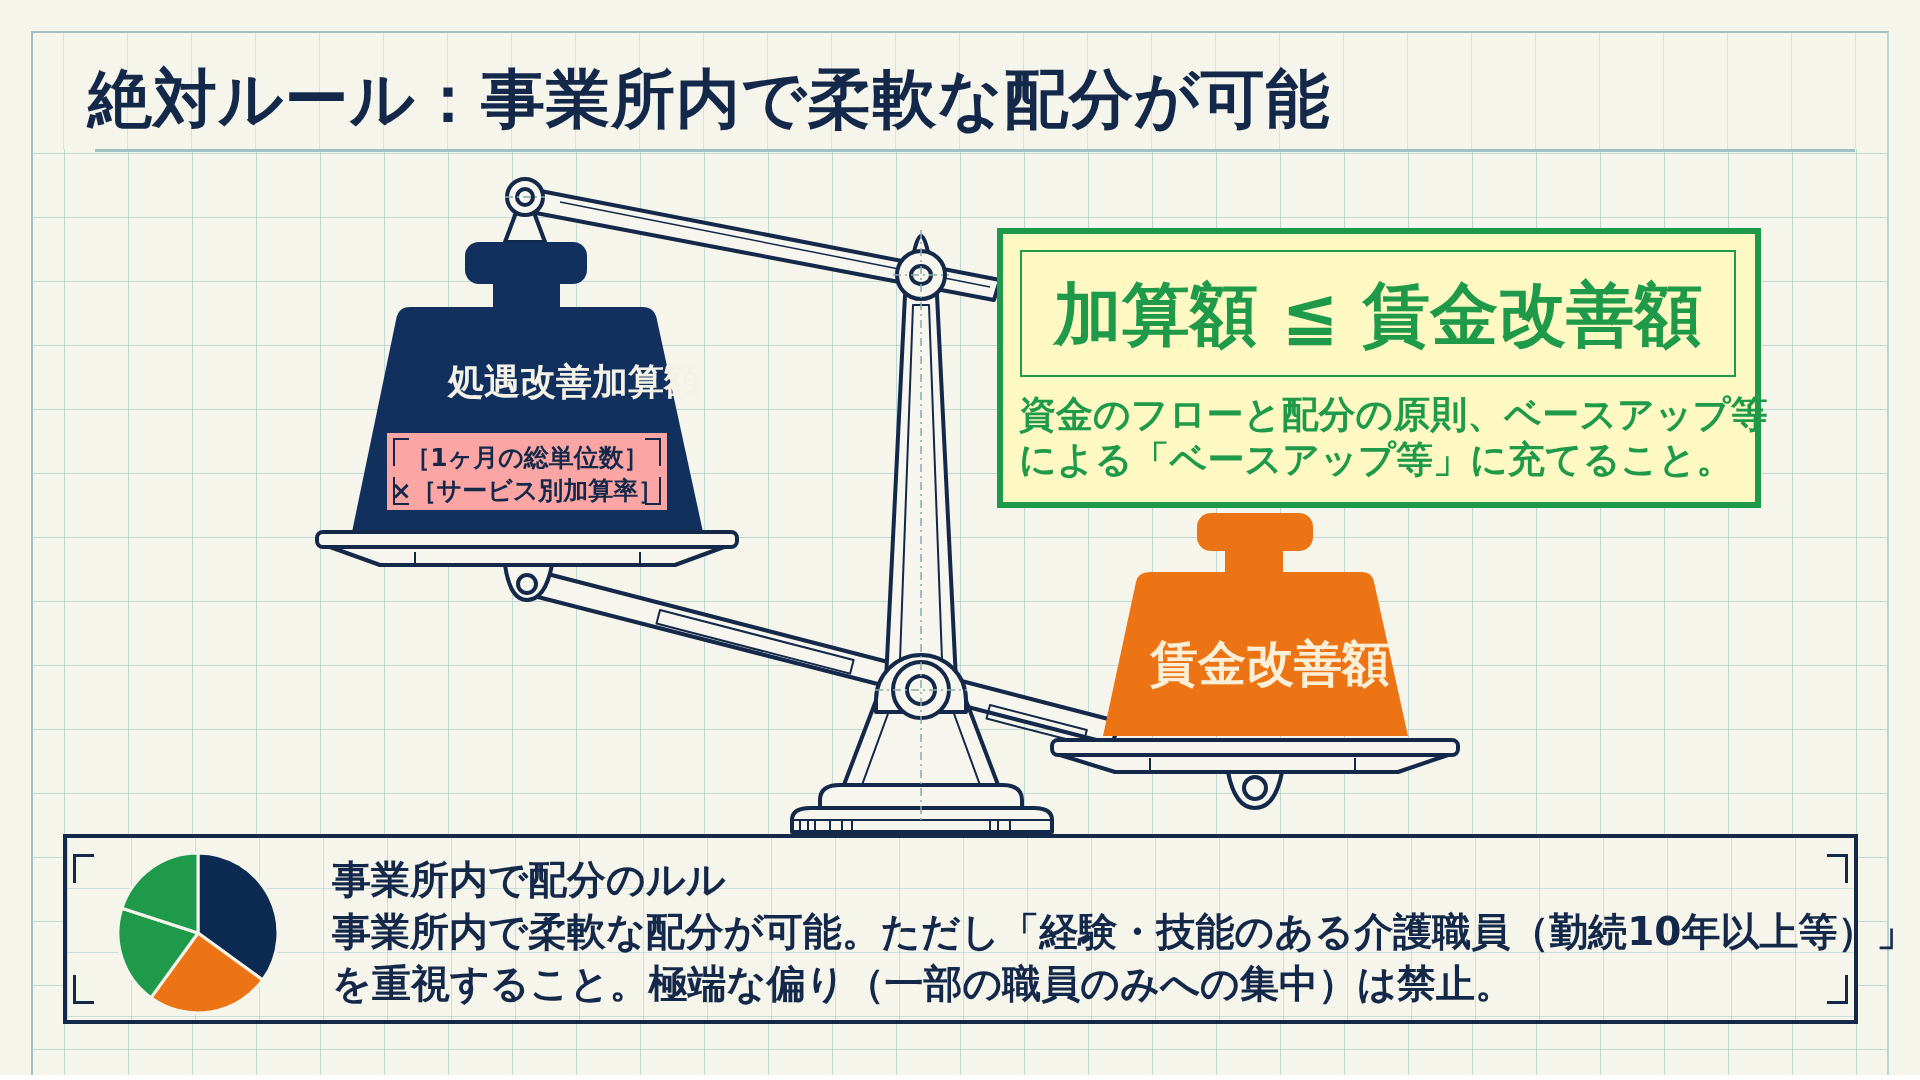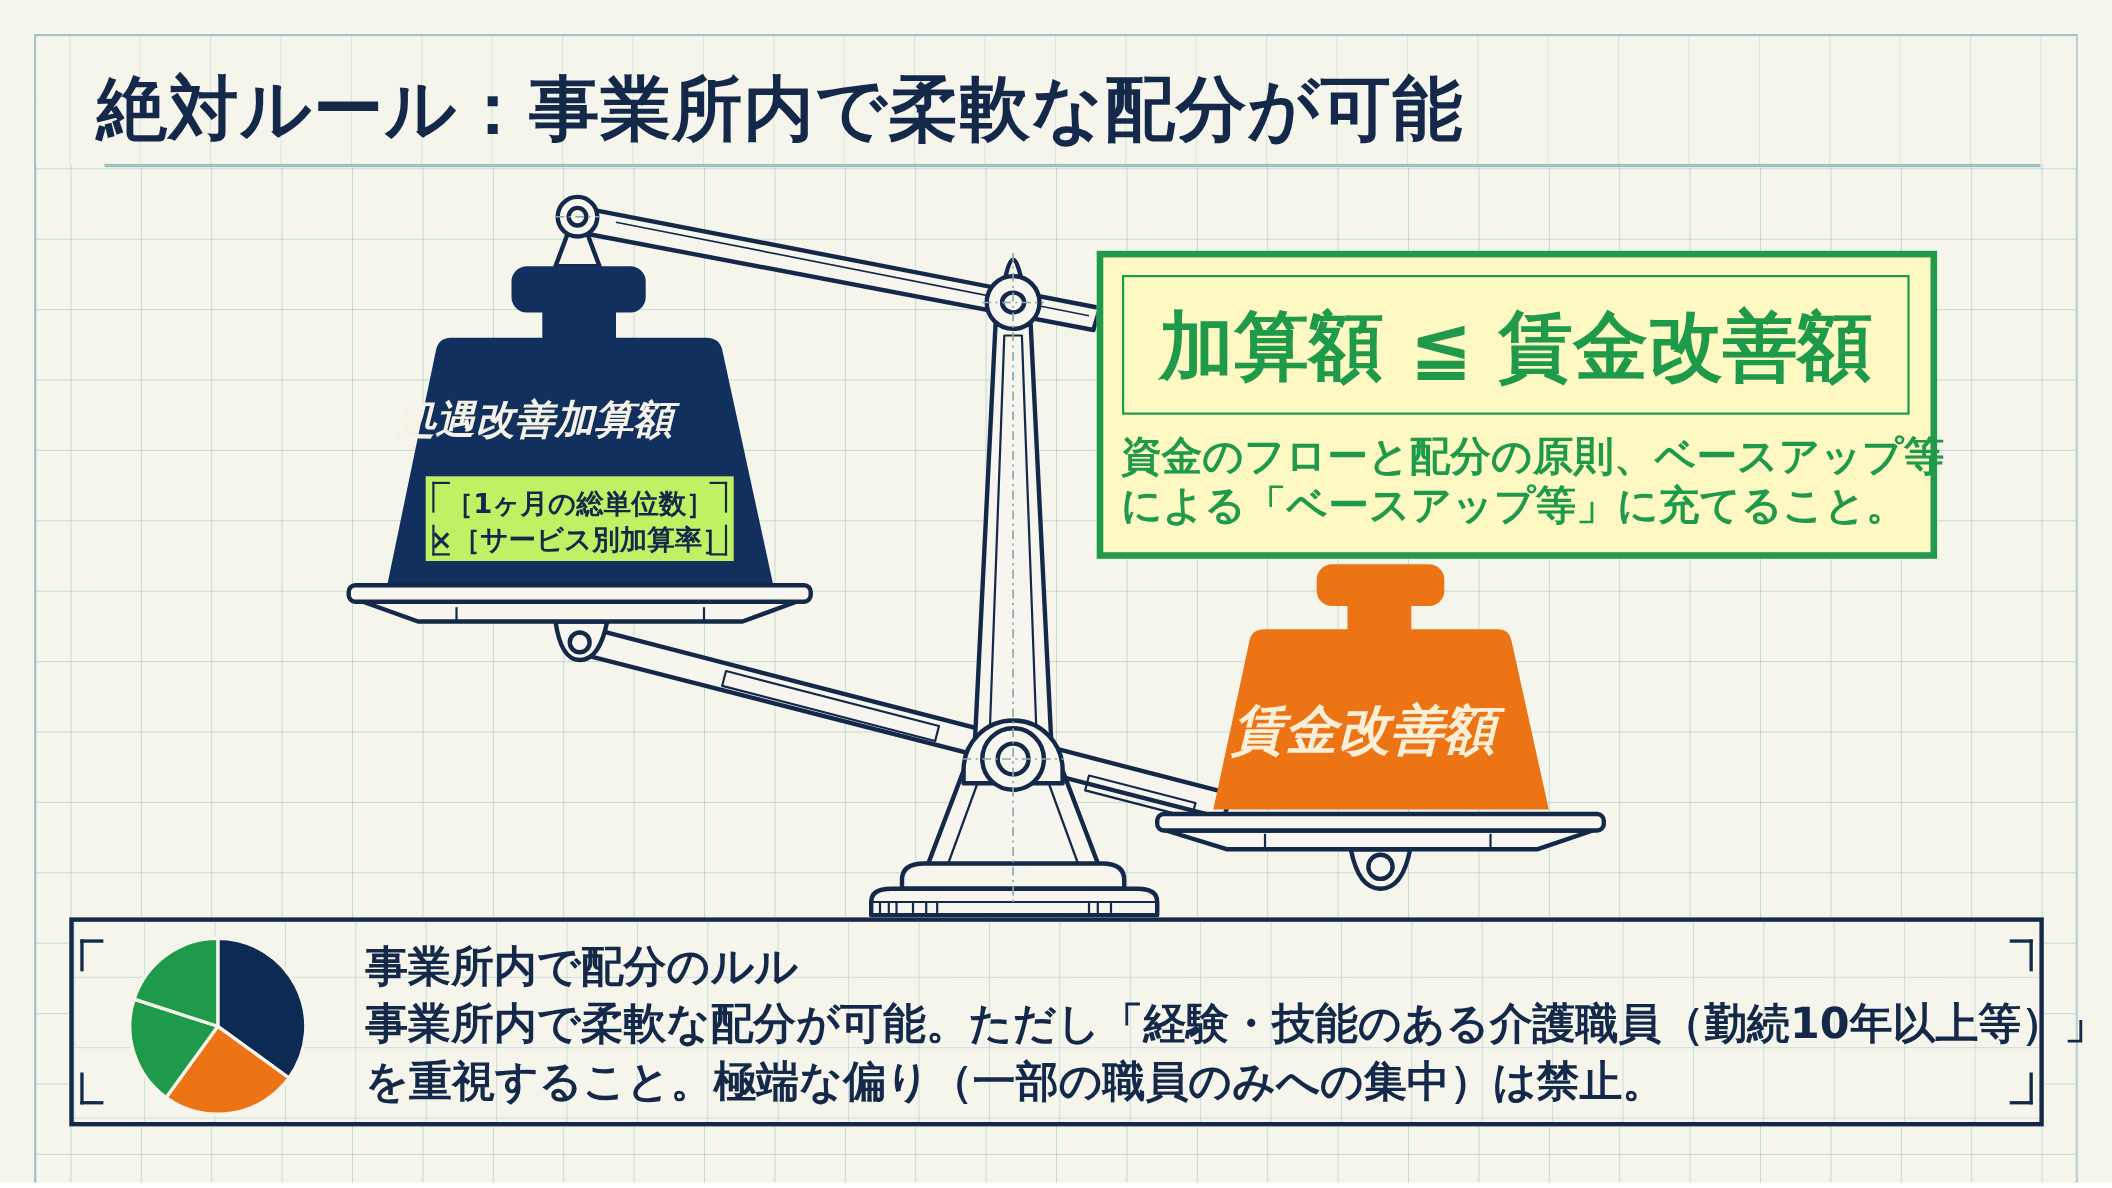--- a/index.html
+++ b/index.html
@@ -32,26 +32,26 @@
   .title-rule {
     position:absolute; left:95px; top:149px; width:1760px; height:3px; background:#9ec2c2;
   }
   .page-title {
     position:absolute; left:88px; top:56px; margin:0;
     font-size:64px; font-weight:bold; color:#14284a; letter-spacing:1px; white-space:nowrap;
   }
   svg.scale { position:absolute; left:0; top:0; }
 
   .weight-text {
-    position:absolute; white-space:nowrap; font-weight:bold; text-align:left;font-style:italic;
+    position:absolute; white-space:nowrap; font-weight:bold; text-align:right;
   }
   .navy-title { left:360px; top:358px; width:340px; font-size:36px; color:#f4f1e6; }
   .formula-box {
     position:absolute; left:387px; top:433px; width:280px; height:77px;
-    background:#bef264; box-sizing:border-box;
+    background:#fca5a5; box-sizing:border-box;
   }
   .formula-box .cbr { position:absolute; width:14px; height:26px; border-color:#14284a; border-style:solid; }
   .formula-line {
     position:absolute; left:0; width:100%; text-align:center; font-size:25px; font-weight:bold;
     color:#14284a; white-space:nowrap;
   }
   .orange-title { left:1120px; top:632px; width:270px; font-size:48px; color:#fbefd8; }
 
   .green-box {
     position:absolute; left:997px; top:228px; width:764px; height:280px;

